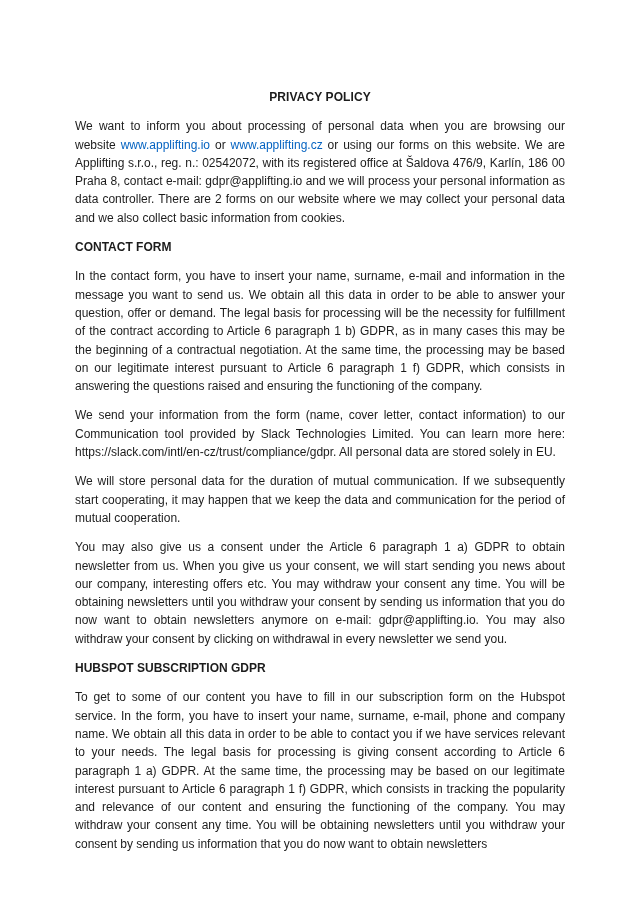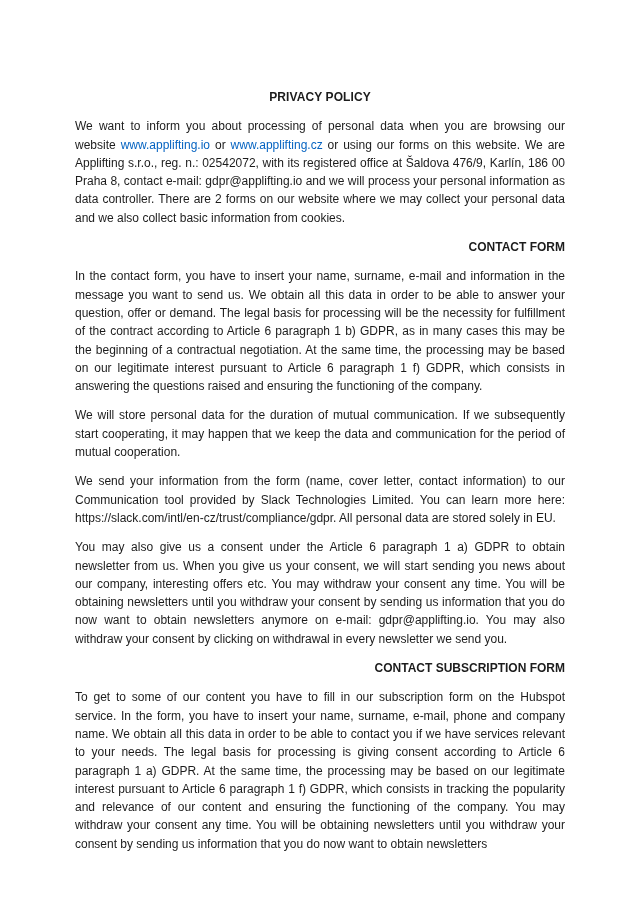--- a/index.html
+++ b/index.html
@@ -23,21 +23,21 @@
   }
   .doc-title {
     text-align: center;
     font-weight: bold;
     margin: 0 0 11px 0;
     letter-spacing: 0.1px;
   }
   .section-heading {
     font-weight: bold;
     margin: 0 0 11px 0;
-    text-align: right;
+    text-align: left;
   }
   .para {
     margin: 0 0 11px 0;
     text-align: justify;
     text-justify: inter-word;
   }
   .link {
     color: #0563C1;
     cursor: pointer;
   }
@@ -48,23 +48,23 @@
 <div class="page">
 
   <p class="doc-title">PRIVACY POLICY</p>
 
   <p class="para"><span>We want to inform you about processing of personal data when you are browsing our website </span><a class="link">www.applifting.io</a><span> or </span><a class="link">www.applifting.cz</a><span> or using our forms on this website. We are Applifting s.r.o., reg. n.: 02542072, with its registered office at Šaldova 476/9, Karlín, 186 00 Praha 8, contact e-mail: gdpr@applifting.io and we will process your personal information as data controller. There are 2 forms on our website where we may collect your personal data and we also collect basic information from cookies.</span></p>
 
   <p class="section-heading">CONTACT FORM</p>
 
   <p class="para">In the contact form, you have to insert your name, surname, e-mail and information in the message you want to send us. We obtain all this data in order to be able to answer your question, offer or demand. The legal basis for processing will be the necessity for fulfillment of the contract according to Article 6 paragraph 1 b) GDPR, as in many cases this may be the beginning of a contractual negotiation. At the same time, the processing may be based on our legitimate interest pursuant to Article 6 paragraph 1 f) GDPR, which consists in answering the questions raised and ensuring the functioning of the company.</p>
 
+  <p class="para">We send your information from the form (name, cover letter, contact information) to our Communication tool provided by Slack Technologies Limited. You can learn more here: https://slack.com/intl/en-cz/trust/compliance/gdpr. All personal data are stored solely in EU.</p>
+
   <p class="para">We will store personal data for the duration of mutual communication. If we subsequently start cooperating, it may happen that we keep the data and communication for the period of mutual cooperation.</p>
-
-  <p class="para">We send your information from the form (name, cover letter, contact information) to our Communication tool provided by Slack Technologies Limited. You can learn more here: https://slack.com/intl/en-cz/trust/compliance/gdpr. All personal data are stored solely in EU.</p>
 
   <p class="para">You may also give us a consent under the Article 6 paragraph 1 a) GDPR to obtain newsletter from us. When you give us your consent, we will start sending you news about our company, interesting offers etc. You may withdraw your consent any time. You will be obtaining newsletters until you withdraw your consent by sending us information that you do now want to obtain newsletters anymore on e-mail: gdpr@applifting.io. You may also withdraw your consent by clicking on withdrawal in every newsletter we send you.</p>
 
-  <p class="section-heading">CONTACT SUBSCRIPTION FORM</p>
+  <p class="section-heading">HUBSPOT SUBSCRIPTION GDPR</p>
 
   <p class="para">To get to some of our content you have to fill in our subscription form on the Hubspot service. In the form, you have to insert your name, surname, e-mail, phone and company name. We obtain all this data in order to be able to contact you if we have services relevant to your needs. The legal basis for processing is giving consent according to Article 6 paragraph 1 a) GDPR. At the same time, the processing may be based on our legitimate interest pursuant to Article 6 paragraph 1 f) GDPR, which consists in tracking the popularity and relevance of our content and ensuring the functioning of the company. You may withdraw your consent any time. You will be obtaining newsletters until you withdraw your consent by sending us information that you do now want to obtain newsletters</p>
 
 </div>
 
 </body></html>

